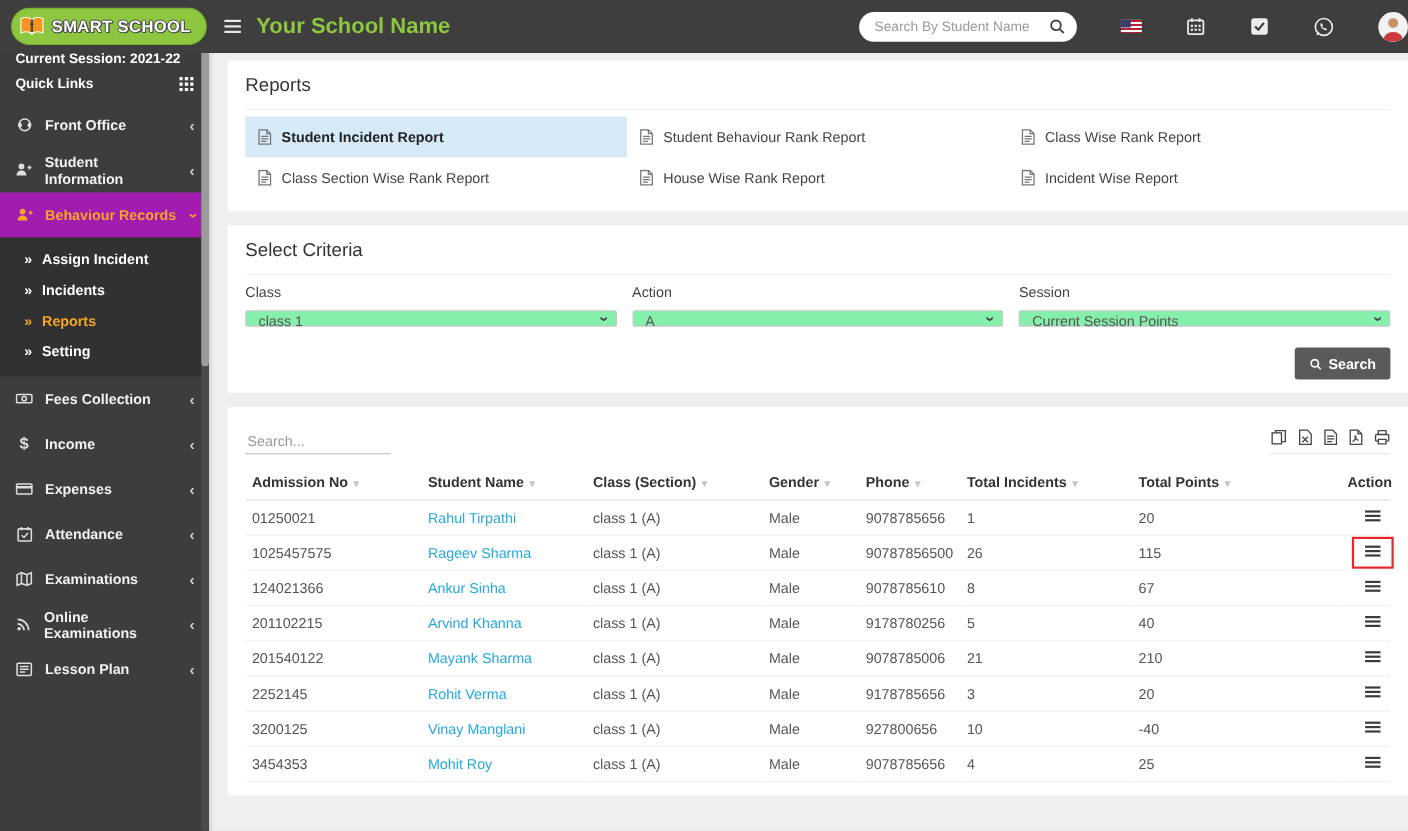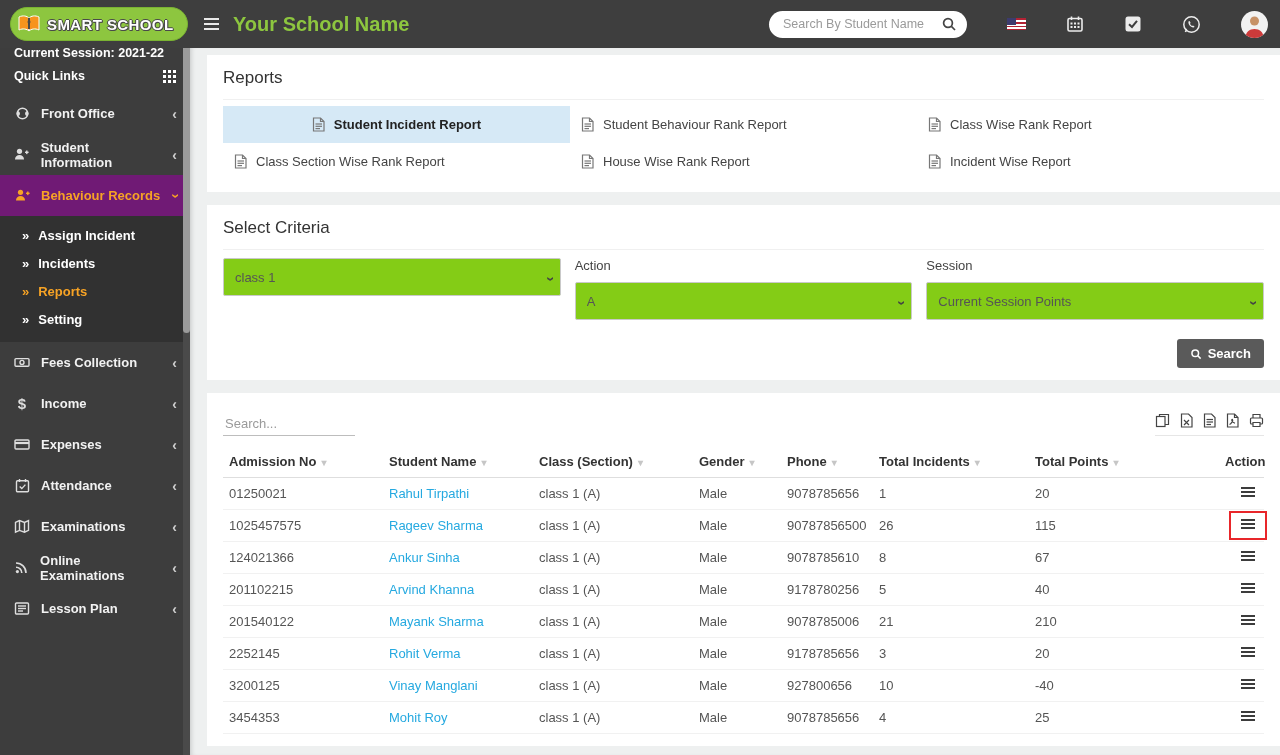--- a/index.html
+++ b/index.html
@@ -7,62 +7,62 @@
 
   
   header { position:fixed; left:0; top:0; right:0; height:48px; background:#3e3e3e; display:flex; align-items:center; z-index:10; }
   .logo-area { width:190px; display:flex; align-items:flex-start; }
   .logo-pill { background:#8dc63f; border:1px solid #7ab332; border-radius:17px; height:34px; margin:0 8px 0 10px; display:flex; align-items:center; padding:0 14px 0 6px; gap:6px; cursor:pointer; }
   .logo-text { color:#fff; font-weight:bold; font-size:15px; letter-spacing:.4px;
     text-shadow:-1px 0 #4a4a4a, 1px 0 #4a4a4a, 0 -1px #4a4a4a, 0 1px #4a4a4a, 1px 1px #4a4a4a; white-space:nowrap; }
   .menu-toggle { margin-left:14px; cursor:pointer; }
   .menu-toggle i { display:block; width:15px; height:2px; background:#e9e9e9; margin:3px 0; }
   .school-name { color:#8dc63f; font-size:20px; font-weight:bold; margin-left:14px; white-space:nowrap; }
-  .header-right { margin-left:auto; display:flex; align-items:center; gap:40px; padding-right:12px; }
+  .header-right { margin-left:auto; display:flex; align-items:center; gap:40px; }
   .hsearch { background:#fff; border-radius:14px; height:27px; width:198px; display:flex; align-items:center; padding:0 10px 0 14px; }
   .hsearch input { border:none; outline:none; flex:1; min-width:0; font-size:12.5px; color:#555; background:transparent; }
   .hsearch input::placeholder { color:#9a9a9a; }
   .hicon { color:#ececec; display:flex; align-items:center; cursor:pointer; }
   .flag { width:19px; height:12px; position:relative; background:repeating-linear-gradient(180deg,#b22234 0 1.9px,#fff 1.9px 3.8px); cursor:pointer; }
   .flag::after { content:""; position:absolute; left:0; top:0; width:9px; height:6.5px; background:#3c3b6e; }
   .avatar { width:27px; height:27px; border-radius:50%; background:#f2f2f2; overflow:hidden; display:flex; align-items:flex-end; justify-content:center; cursor:pointer; }
 
   
   aside { position:fixed; left:0; top:36px; bottom:0; width:190px; background:#3d3d3d; color:#ececec; z-index:5; }
   .sb-session { font-size:12.5px; font-weight:bold; padding:10px 14px 0; color:#fff; }
   .sb-quick { display:flex; justify-content:space-between; align-items:center; padding:9px 14px 10px; font-size:12.5px; font-weight:bold; color:#fff; }
   .sb-item { height:41px; display:flex; align-items:center; padding:0 13px 0 14px; gap:11px; font-size:13px; font-weight:bold; color:#f2f2f2; cursor:pointer; }
   .sb-item .sbicon { width:16px; display:flex; justify-content:center; color:#dedede; }
   .chev { margin-left:auto; color:#cfcfcf; font-size:14px; line-height:1; }
   .chev::before { content:"\2039"; }
   .chev.down { transform:rotate(-90deg); }
-  .sb-item.active { background:#701a75; color:#f7a325; }
+  .sb-item.active { background:#a21caf; color:#f7a325; }
   .sb-item.active .sbicon { color:#f7a325; }
   .sb-item.active .chev { color:#f7a325; }
   .submenu { background:#313131; padding:5px 0 9px; }
   .sub-item { height:28px; display:flex; align-items:center; padding-left:22px; gap:9px; font-size:13px; font-weight:bold; color:#fff; cursor:pointer; }
   .sub-item.active { color:#f7a325; }
   .bullet::before { content:"\00BB"; font-size:13px; }
   .sb-scroll { position:absolute; right:0; top:0; bottom:0; width:7px; background:#4a4a4a; }
   .sb-thumb { position:absolute; top:2px; left:0; width:7px; height:295px; background:#9b9b9b; border-radius:4px; cursor:pointer; }
 
   
   main { position:fixed; left:190px; top:48px; right:0; bottom:0; background:#eef0f0; overflow:hidden; box-shadow:inset 4px 0 5px -3px rgba(0,0,0,.18); }
   .card { background:#fff; margin:0 0 13px 17px; padding:13px 16px 12px; }
   .card.first { margin-top:7px; }
   .card h2 { font-size:17px; font-weight:normal; color:#333; padding-bottom:11px; border-bottom:1px solid #f0f0f0; margin-bottom:6px; }
 
   .reports-grid { display:grid; grid-template-columns:1fr 1fr 1fr; }
   .report-item { height:37px; display:flex; align-items:center; gap:9px; padding:0 11px; font-size:13px; color:#444; cursor:pointer; }
   .report-item .ricon { color:#777; display:flex; }
-  .report-item.selected { background:#d6e9f6; font-weight:bold; color:#222;justify-content:center; }
+  .report-item.selected { background:#d6e9f6; font-weight:bold; color:#222; }
 
   .fields { display:grid; grid-template-columns:1fr 1fr 1fr; gap:14px; margin-top:8px; }
   .field label { font-size:13px; color:#444; display:block; margin-bottom:9px; }
-  .select-wrap { position:relative; border:1px solid #c9c9c9; height:38px; border-radius:2px; background:#84cc16; }
+  .select-wrap { position:relative; border:1px solid #c9c9c9; height:15px; border-radius:2px; background:#86efac; }
   .select-wrap select { appearance:none; -webkit-appearance:none; width:100%; height:100%; border:none; background:transparent; padding:0 26px 0 11px; font-size:13px; color:#555; outline:none; cursor:pointer; }
   .select-chev { position:absolute; right:9px; top:55%; transform:translateY(-50%) rotate(-90deg); color:#444; font-size:15px; font-weight:bold; pointer-events:none; line-height:1; }
   .select-chev::before { content:"\2039"; }
   .btn-row { display:flex; justify-content:flex-end; margin-top:19px; }
   .btn-search { background:#5a5a5a; color:#fff; border:none; border-radius:3px; font-size:13px; font-weight:bold; padding:7px 13px; display:flex; align-items:center; gap:6px; cursor:pointer; font-family:inherit; }
 
   .list-toolbar { display:flex; justify-content:space-between; align-items:flex-end; margin-top:6px; }
   .tbl-search input { border:none; border-bottom:1px solid #bdbdbd; width:132px; font-size:13px; padding:4px 2px; outline:none; color:#555; }
   .tbl-search input::placeholder { color:#9a9a9a; }
   .export-icons { display:flex; gap:10px; color:#444; border-bottom:1px solid #e6e6e6; padding-bottom:7px; }
@@ -389,20 +389,21 @@
           </span>
         <span>Incident Wise Report</span>
       </div>
     </div>
   </section>
 
   <section class="card">
     <h2>Select Criteria</h2>
     <div class="fields">
       <div class="field">
+        <label>Class</label>
         <div class="select-wrap">
           <select><option>class 1</option></select>
           <span class="select-chev"></span>
         </div>
       </div>
       <div class="field">
         <label>Action</label>
         <div class="select-wrap">
           <select><option>A</option></select>
           <span class="select-chev"></span>

